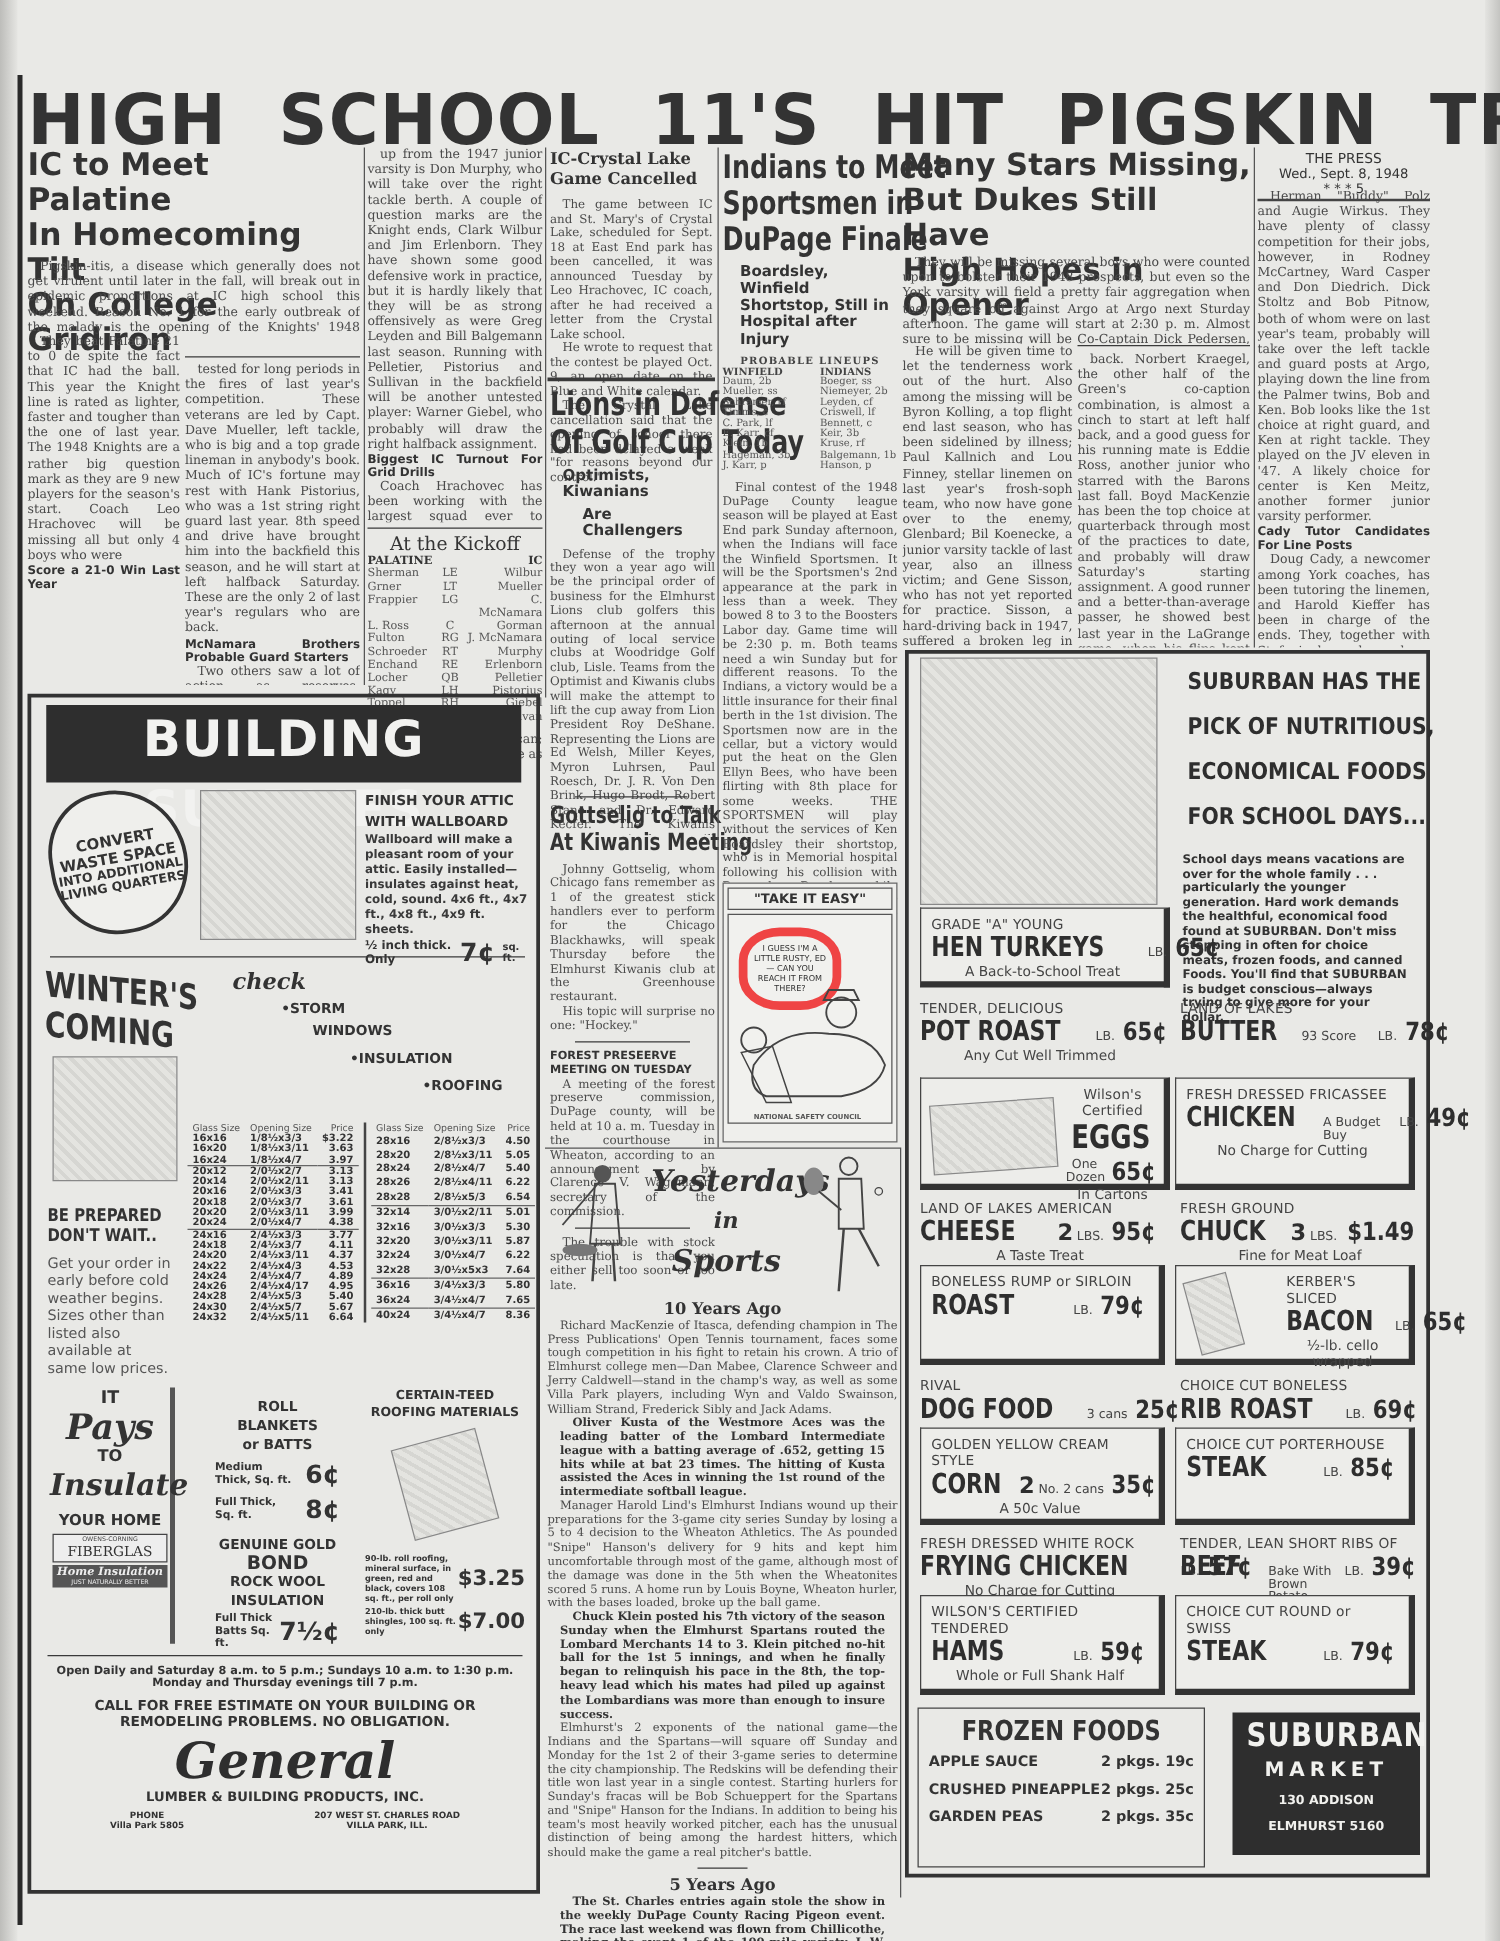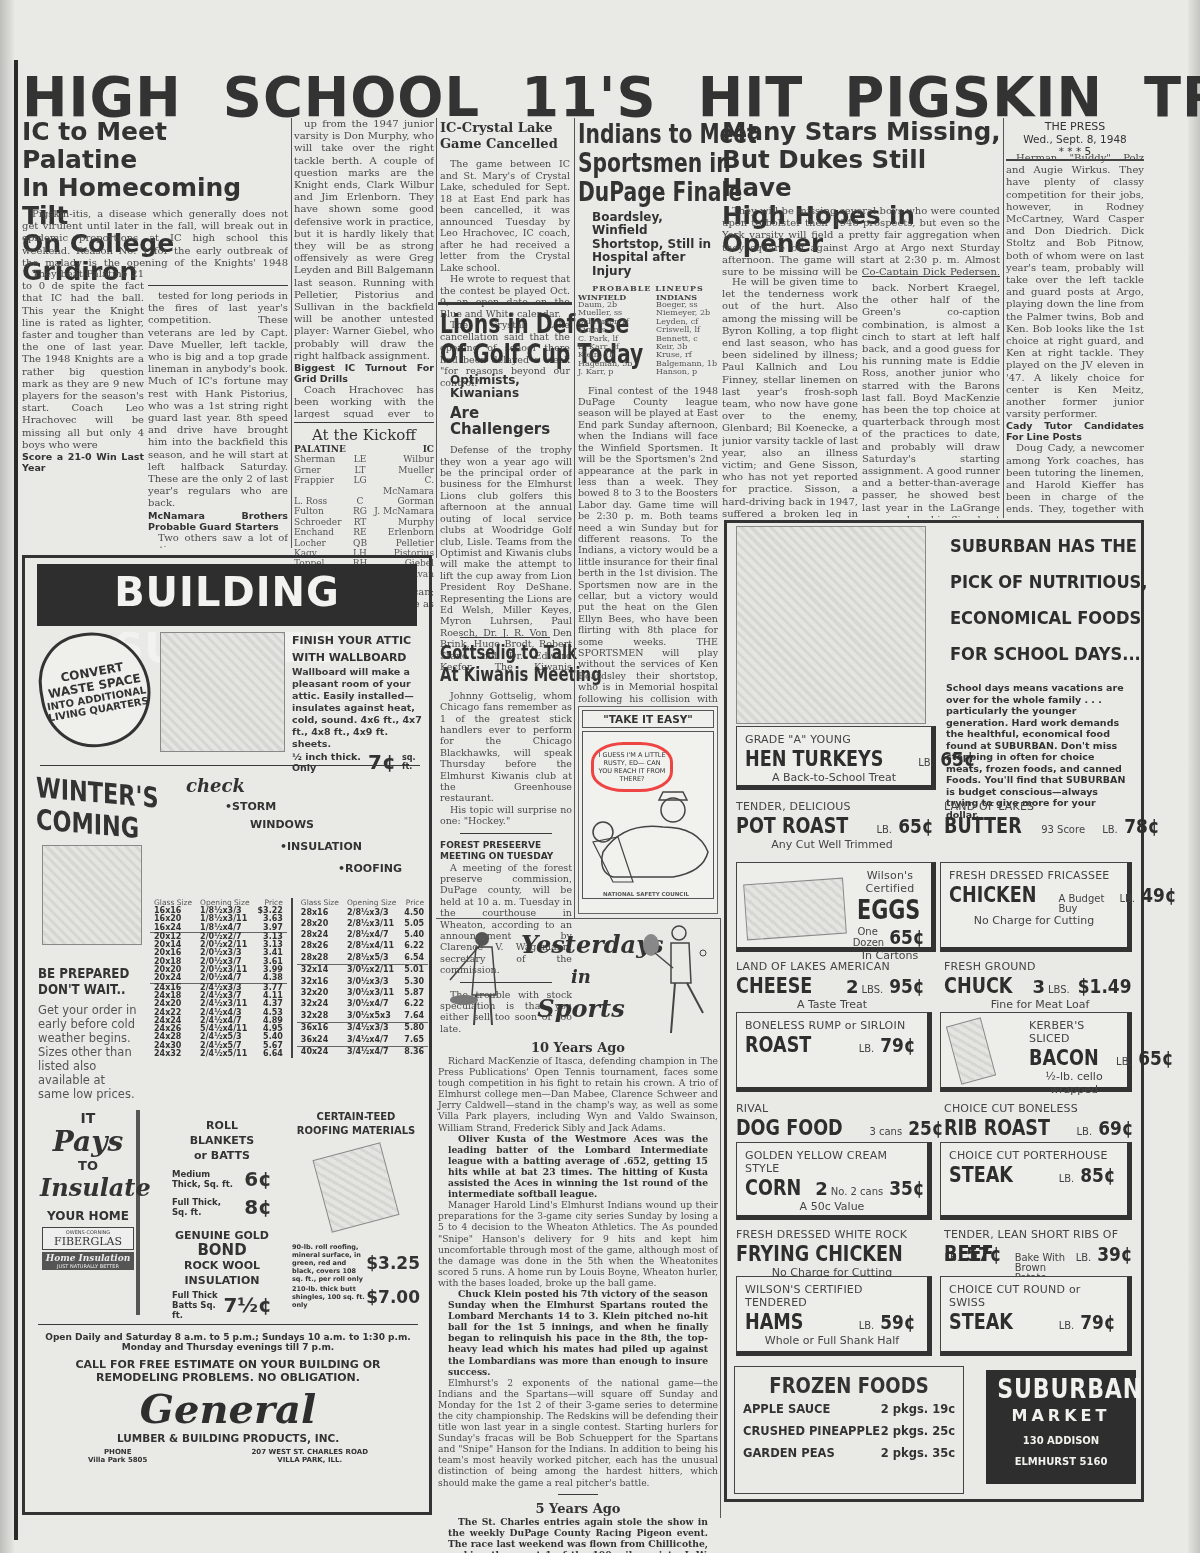--- a/index.html
+++ b/index.html
@@ -153,21 +153,21 @@
     <p>He wrote to request that the contest be played Oct. 9, an open date on the Blue and White calendar.</p>
     <p>The Crystal Lake cancellation said that the opening of school there had been delayed a week "for reasons beyond our control."</p>
   </div>
 </div>
 <div class="abs hline" style="left:438px;top:302px;width:134px;height:3px;"></div>
 
 <div class="abs" style="left:440px;top:310px;width:132px;">
   <div class="head-cond" style="font-size:26px;">Lions in Defense</div>
   <div class="head-cond" style="font-size:26px;">Of Golf Cup Today</div>
   <div class="head-sans" style="font-size:12px;margin:4px 0 4px 10px;">Optimists, Kiwanians</div>
-  <div class="head-sans" style="font-size:15px;margin:0 0 6px 10px;">Are Challengers</div>
+  <div class="head-sans" style="font-size:12px;margin:0 0 6px 26px;">Are Challengers</div>
   <div class="body" style="font-size:9.5px;line-height:11.4px;height:230px;overflow:hidden;">
       <p>Defense of the trophy they won a year ago will be the principal order of business for the Elmhurst Lions club golfers this afternoon at the annual outing of local service clubs at Woodridge Golf club, Lisle. Teams from the Optimist and Kiwanis clubs will make the attempt to lift the cup away from Lion President Roy DeShane. Representing the Lions are Ed Welsh, Miller Keyes, Myron Luhrsen, Paul Roesch, Dr. J. R. Von Den Brink, Hugo Brodt, Robert Stano and Dr. Edward Kecfer. The Kiwanis attempt to win the cup will be in charge of Fox Benson. Carl Brinkman, Dr. Alvin Mathis, Frank Piane, Matt Thornycroft, Elmer Tannery, Rev. Stanley Sommershield and Adolph Ryba. On the Optimist team are Jack Davis, Dr. William Thompson, Dr. Arthur Adams, Bob Peiler, Clarence McAllister, Otto Popp, Charles Suchy and Marvin Johnson.</p>
     </div>
 </div>
 
 <div class="abs hline" style="left:460px;top:637px;width:90px;height:1px;"></div>
 <div class="abs" style="left:440px;top:642px;width:132px;">
   <div class="head-cond" style="font-size:19px;">Gottselig to Talk</div>
   <div class="head-cond" style="font-size:19px;margin-bottom:4px;">At Kiwanis Meeting</div>
   <div class="body" style="font-size:9.5px;line-height:11.4px;">
@@ -238,21 +238,21 @@
       </div>
     </div>
   <div class="body" style="font-size:9.5px;line-height:11.4px;height:360px;overflow:hidden;margin-top:8px;">
       <p>Final contest of the 1948 DuPage County league season will be played at East End park Sunday afternoon, when the Indians will face the Winfield Sportsmen. It will be the Sportsmen's 2nd appearance at the park in less than a week. They bowed 8 to 3 to the Boosters Labor day. Game time will be 2:30 p. m. Both teams need a win Sunday but for different reasons. To the Indians, a victory would be a little insurance for their final berth in the 1st division. The Sportsmen now are in the cellar, but a victory would put the heat on the Glen Ellyn Bees, who have been flirting with 8th place for some weeks. THE SPORTSMEN will play without the services of Ken Boardsley their shortstop, who is in Memorial hospital following his collision with Bernard Besch while chasing a fly in the Booster game Monday. Boardsley was taken to the hospital in a half-conscious condition with a concussion and several cuts about the face. Besch, who escaped the tangle with cuts, probably will not be in the Winfield lineup, either. Mgr. Irv Niemeyer of the Tribe said he will send Charles "Snipe" Hanson against the visitors, with Johnny Karr as his possible opponent. Karr pitched well against the Boosters Monday but was hampered by erratic support. The 2 teams have met twice this summer, and the Indians won both games, 13 to 7 and 11 to 4.</p>
     </div>
 </div>
 
 <div class="abs cartoon" style="left:578px;top:706px;width:140px;height:208px;">
   <div style="border:1px solid #555;margin:3px;text-align:center;font-family:'DejaVu Sans',sans-serif;font-weight:bold;font-size:10.5px;color:#333;padding:2px 0;">"TAKE IT EASY"</div>
   <div style="position:relative;margin:3px;border:1px solid #555;height:168px;background:#f1f1ee;">
-    <div style="position:absolute;left:8px;top:10px;width:82px;padding:6px 4px;border:3px solid #ef4444;border-radius:40%;font-family:'DejaVu Sans',sans-serif;font-size:6.5px;text-align:center;color:#333;">I GUESS I'M A LITTLE RUSTY, ED— CAN YOU REACH IT FROM THERE?</div>
+    <div style="position:absolute;left:8px;top:10px;width:82px;padding:6px 4px;border:7px solid #ef4444;border-radius:40%;font-family:'DejaVu Sans',sans-serif;font-size:6.5px;text-align:center;color:#333;">I GUESS I'M A LITTLE RUSTY, ED— CAN YOU REACH IT FROM THERE?</div>
     <svg style="position:absolute;left:0;top:50px;" width="132" height="110" viewBox="0 0 132 110">
       <path d="M20 70 Q40 40 80 45 Q115 45 125 70 Q120 90 90 95 L30 95 Q15 90 20 70Z" fill="none" stroke="#444" stroke-width="1.5"></path>
       <circle cx="90" cy="28" r="12" fill="none" stroke="#444" stroke-width="1.5"></circle>
       <path d="M76 18 L104 18 L100 10 L80 10Z" fill="none" stroke="#444" stroke-width="1.5"></path>
       <circle cx="20" cy="50" r="10" fill="none" stroke="#444" stroke-width="1.5"></circle>
       <path d="M10 60 L30 100 L50 100 L35 55Z" fill="none" stroke="#444" stroke-width="1.2"></path>
     </svg>
     <div style="position:absolute;left:20px;bottom:1px;font-family:'DejaVu Sans',sans-serif;font-size:5.5px;color:#555;font-weight:bold;">NATIONAL SAFETY COUNCIL</div>
   </div>
 </div>
@@ -444,21 +444,21 @@
           <td>2/4½x4/3</td>
           <td class="price">4.53</td>
         </tr>
         <tr style="">
           <td>24x24</td>
           <td>2/4½x4/7</td>
           <td class="price">4.89</td>
         </tr>
         <tr style="">
           <td>24x26</td>
-          <td>5/4½x4/11</td>
+          <td>2/4½x4/17</td>
           <td class="price">4.95</td>
         </tr>
         <tr style="">
           <td>24x28</td>
           <td>2/4½x5/3</td>
           <td class="price">5.40</td>
         </tr>
         <tr style="">
           <td>24x30</td>
           <td>2/4½x5/7</td>

